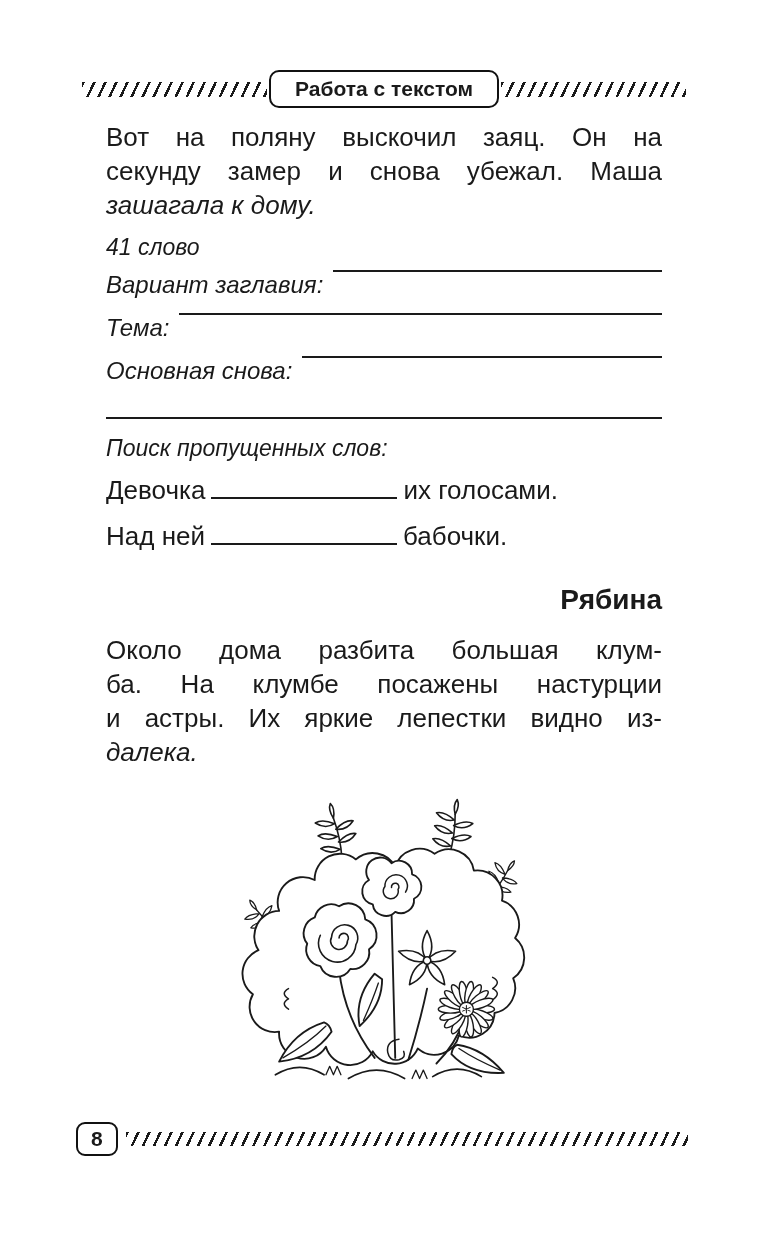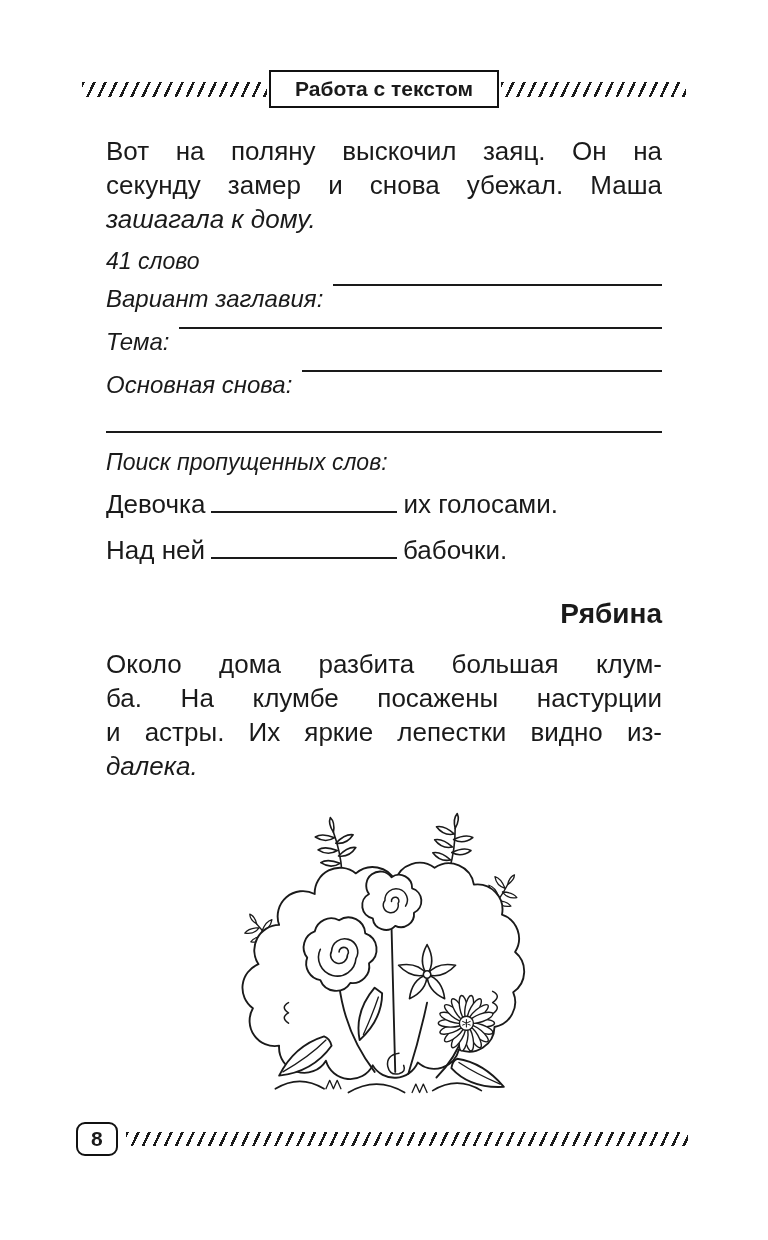--- a/index.html
+++ b/index.html
@@ -16,27 +16,27 @@
   .stripe{
     height:15px;
     background:repeating-linear-gradient(115deg,#1a1a1a 0 2.5px,transparent 2.5px 10px);
   }
   .header-row{
     display:flex;align-items:center;
     width:604px;margin:70px auto 0;
   }
   .header-row .stripe{flex:1;}
   .title-box{
-    border:2.5px solid #111;border-radius:0;
+    border:2.5px solid #111;border-radius:10px;
     padding:5px 24px;margin:0 2px;
     font-weight:bold;font-size:21px;white-space:nowrap;
     background:#fff;
   }
   
-  .content{width:556px;margin:26px auto 0;}
+  .content{width:556px;margin:12px auto 0;}
   .passage{font-size:26px;line-height:34px;}
   .jline{text-align:justify;text-align-last:justify;}
   .jline.last{text-align-last:left;font-style:italic;}
   .word-count{
     font-style:italic;font-size:23px;text-align:left;
     margin:10px 2px 8px 0;line-height:30px;
   }
   .field{
     display:flex;
     font-style:italic;font-size:24px;line-height:30px;

